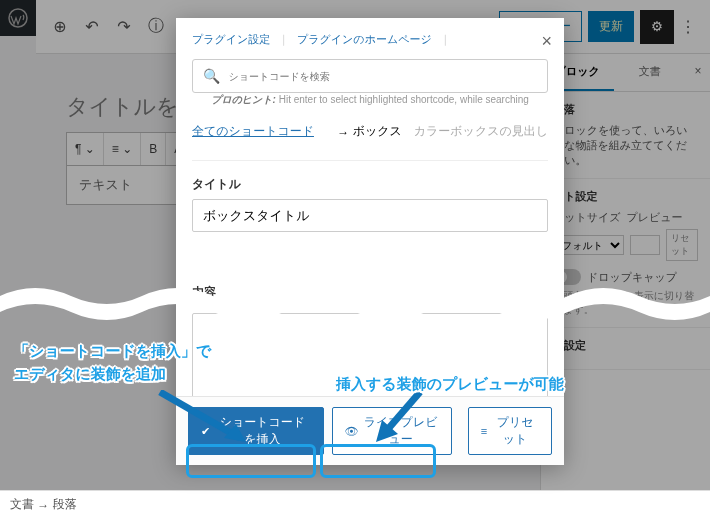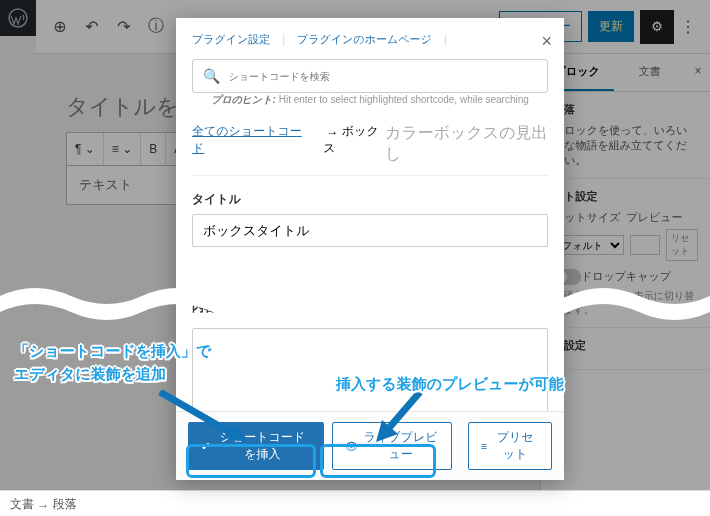--- a/index.html
+++ b/index.html
@@ -23,39 +23,39 @@
 .sidebar{position:absolute;right:0;top:54px;width:170px;bottom:0;border-left:1px solid #ddd;background:#fff;font-size:12px;color:#444}
 .sb-tabs{display:flex;border-bottom:1px solid #ddd}
 .sb-tabs .tab{flex:1;padding:10px 6px;text-align:center;font-size:11px;color:#666}
 .sb-tabs .tab.active{border-bottom:2px solid #007cba;color:#000;font-weight:600}
 .sb-tabs .x{width:24px;text-align:center;padding-top:10px;color:#666}
 .sb-sec{padding:10px 12px;border-bottom:1px solid #eee;font-size:11px;color:#555}
 .sb-sec .h{font-weight:600;margin-bottom:6px;color:#333}
 .sb-sec .row{display:flex;gap:6px;align-items:center;margin-top:4px}
 .sb-sec select,.sb-sec .num{border:1px solid #ccc;font-size:10px;padding:2px 4px;background:#fff;height:20px}
 .sb-sec .reset{font-size:9px;color:#888;border:1px solid #ccc;padding:2px 4px}
-.dropcap{display:flex;margin-top:8px}
+.dropcap{display:flex;align-items:center;gap:6px;margin-top:8px}
 .toggle{width:28px;height:16px;border-radius:8px;background:#ccc;position:relative}
 .toggle::after{content:"";position:absolute;width:12px;height:12px;border-radius:50%;background:#fff;top:2px;left:2px}
 .dim{position:absolute;inset:0;background:rgba(0,0,0,.35)}
 .modal{position:absolute;left:176px;top:18px;width:388px;background:#fff;box-shadow:0 4px 22px rgba(0,0,0,.3);padding:14px 16px 58px;z-index:10}
 .modal .hdr{display:flex;align-items:center;gap:8px;margin-bottom:12px}
 .modal .hdr a{font-size:11px;color:#2271b1;text-decoration:none}
 .modal .hdr .sep{color:#ccc;font-size:11px}
 .modal .addon{font-size:11px;background:#e24b3b;color:#fff;padding:3px 6px;border-radius:2px}
 .modal .close{position:absolute;right:12px;top:14px;font-size:18px;color:#666;cursor:pointer;line-height:1}
 .search-wrap{border:1px solid #ccc;display:flex;align-items:center;padding:8px 10px;border-radius:3px}
 .search-wrap .mag{color:#888;margin-right:8px;font-size:14px}
 .search-wrap input{border:none;outline:none;flex:1;font-size:10px;color:#555}
 .hint{font-size:10px;color:#999;text-align:center;}
 .hint b{font-style:italic;color:#777}
-.bc-row{display:flex;align-items:flex-start;margin-top:16px;padding-bottom:10px;border-bottom:1px solid #eee;font-size:12px}
+.bc-row{display:flex;align-items:flex-end;margin-top:16px;padding-bottom:20px;border-bottom:1px solid #eee;font-size:12px}
 .bc-row a{color:#2271b1;text-decoration:underline}
 .bc-row .cur{margin-left:20px}
-.bc-row .right{margin-left:auto;font-size:16px;color:#aaa}
+.bc-row .right{margin-left:auto;font-size:12px;color:#aaa}
 .fld-label{font-size:12px;font-weight:600;color:#333;margin-top:15px;margin-bottom:6px}
 .fld-input{width:100%;border:1px solid #ccc;padding:8px 10px;font-size:13px;border-radius:2px}
 .fld-textarea{width:100%;border:1px solid #ccc;height:90px;margin-top:6px;resize:none;border-radius:2px}
 .modal-footer{position:absolute;left:0;right:0;bottom:0;border-top:1px solid #e5e5e5;background:#fcfcfc;padding:10px 12px;display:flex;align-items:center;gap:8px}
 .mf-btn{font-size:12px;padding:6px 12px;border:1px solid #2271b1;color:#2271b1;background:#fff;border-radius:2px;display:flex;align-items:center;gap:4px;cursor:pointer}
 .mf-btn.primary{background:#2271b1;color:#fff}
 .mf-btn .ic{font-size:11px}
 .hl{position:absolute;border:3px solid #1ea0e6;border-radius:6px;z-index:20;pointer-events:none}
 .hl1{left:186px;top:444px;width:130px;height:34px}
 .hl2{left:320px;top:444px;width:116px;height:34px}

